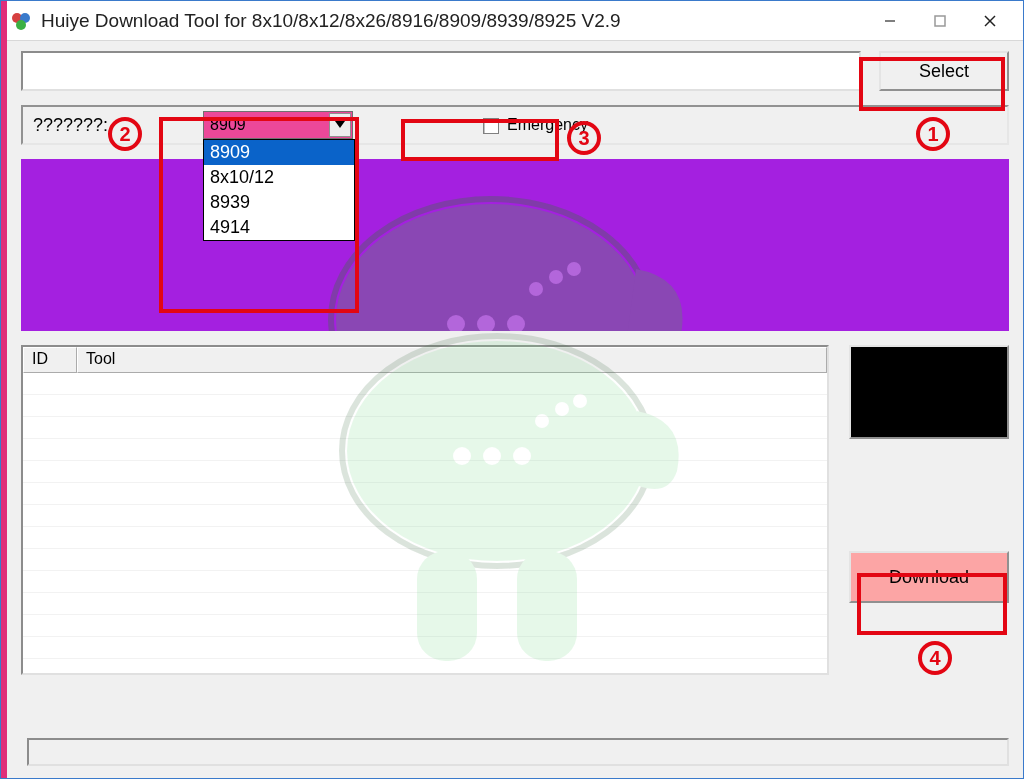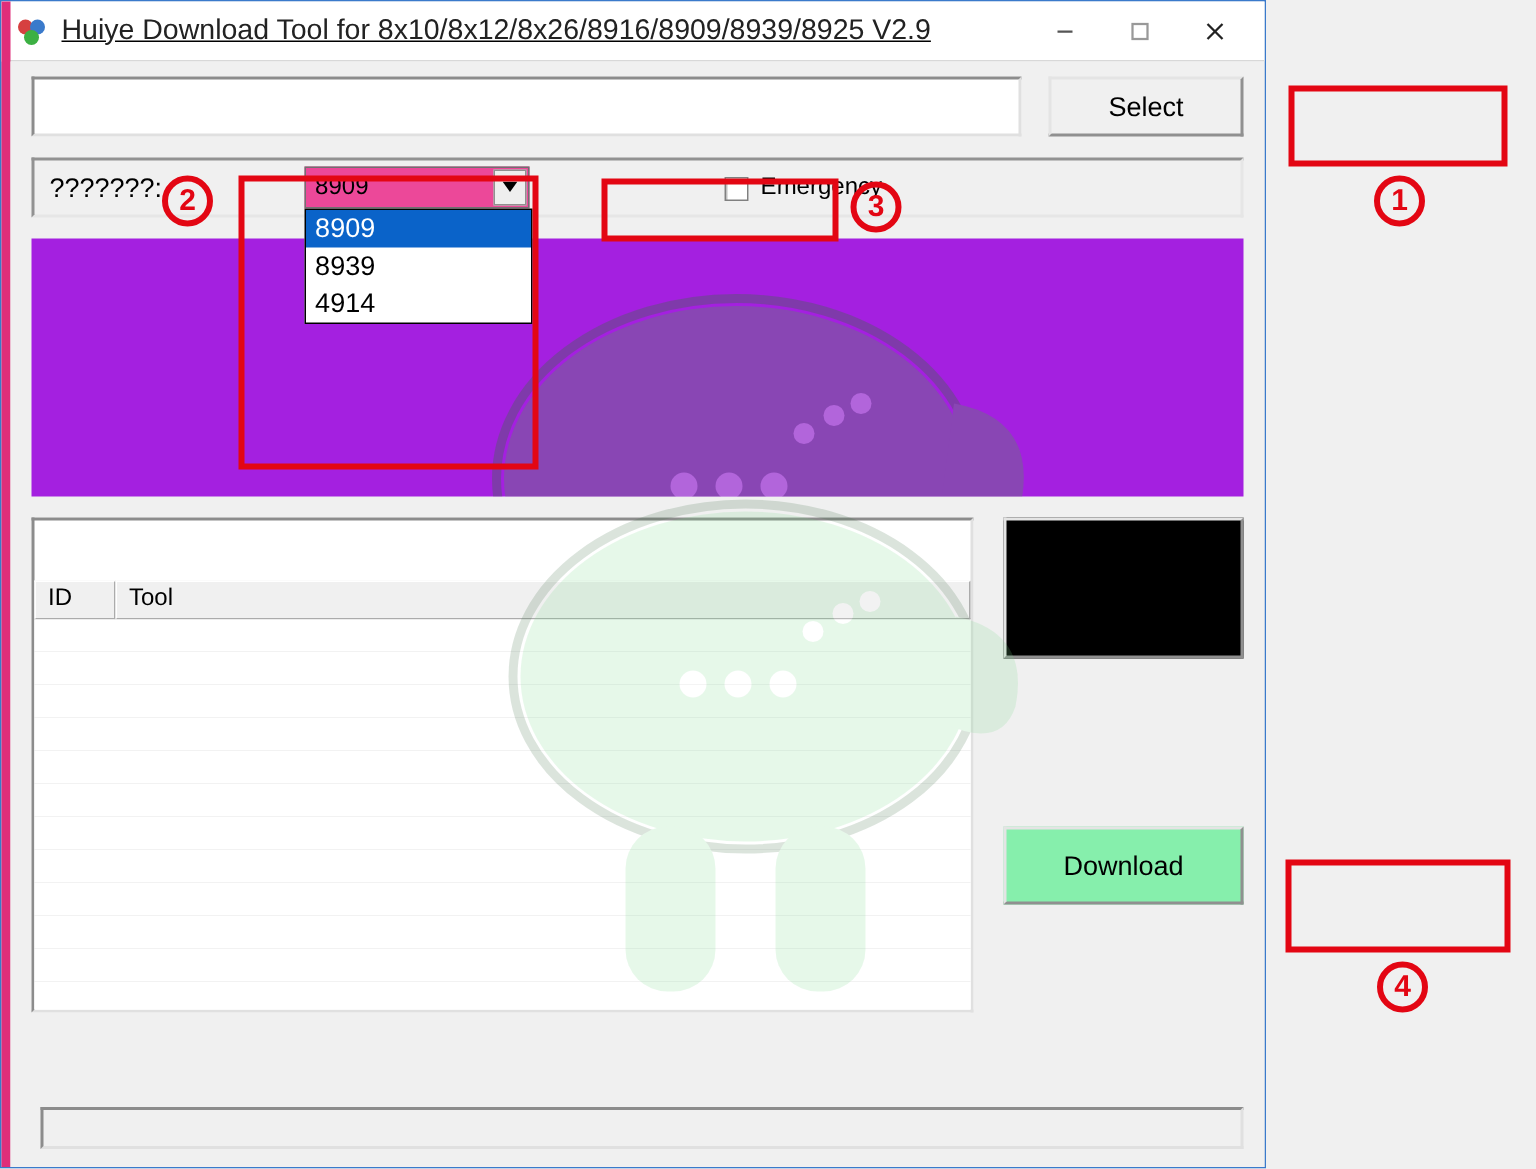--- a/index.html
+++ b/index.html
@@ -7,25 +7,24 @@
   body {
     width: 1024px;
     height: 779px;
     font-family: "Segoe UI", Tahoma, sans-serif;
     font-size: 16px;
     background: #f0f0f0;
     overflow: hidden;
   }
   .window {
     position: relative;
-    width: 844px;
+    width: 1024px;
     height: 779px;
     background: #f0f0f0;
     border: 1px solid #3a7acb;
-    text-decoration: underline;
   }
   
   .left-strip {
     position: absolute;
     left: 0; top: 0; bottom: 0;
     width: 6px;
     background: #e02e7a;
   }
   
   .titlebar {
@@ -178,21 +177,20 @@
     flex: 1;
     border: 2px inset #e0e0e0;
     background: #fff;
     display: flex;
     flex-direction: column;
   }
   .lv-header {
     height: 26px;
     display: flex;
     background: #f0f0f0;
-    margin-top: 40px;
   }
   .lv-col {
     border: 1px outset #fff;
     padding: 2px 8px;
     font-size: 16px;
   }
   .lv-col.id { width: 54px; }
   .lv-col.info { flex: 1; }
   .lv-rows {
     flex: 1;
@@ -211,21 +209,21 @@
   }
   .preview-box {
     height: 94px;
     background: #000;
     border: 2px outset #e4e4e4;
   }
   .download-btn {
     margin-top: 112px;
     height: 52px;
     border: 2px outset #e4e4e4;
-    background: #86efac;
+    background: #fca5a5;
     font-size: 18px;
     text-align: center;
     line-height: 48px;
   }
   .statusbar {
     position: absolute;
     left: 20px; right: 14px; bottom: 12px;
     height: 28px;
     border: 2px inset #e0e0e0;
     background: #f0f0f0;
@@ -322,20 +320,21 @@
       <span class="opts-label">???????:</span>
       <div class="combo">
         <span>8909</span>
         <span class="arrow-btn">
           <svg width="10" height="8">
               <polygon points="0,0 10,0 5,7" fill="#000"></polygon>
             </svg>
         </span>
         <div class="dropdown-list">
           <div class="item selected">8909</div>
+          <div class="item">8x10/12</div>
           <div class="item">8939</div>
           <div class="item">4914</div>
         </div>
       </div>
       <div class="emergency-wrap">
         <span class="checkbox"></span>
         <span>Emergency</span>
       </div>
     </div>
 

